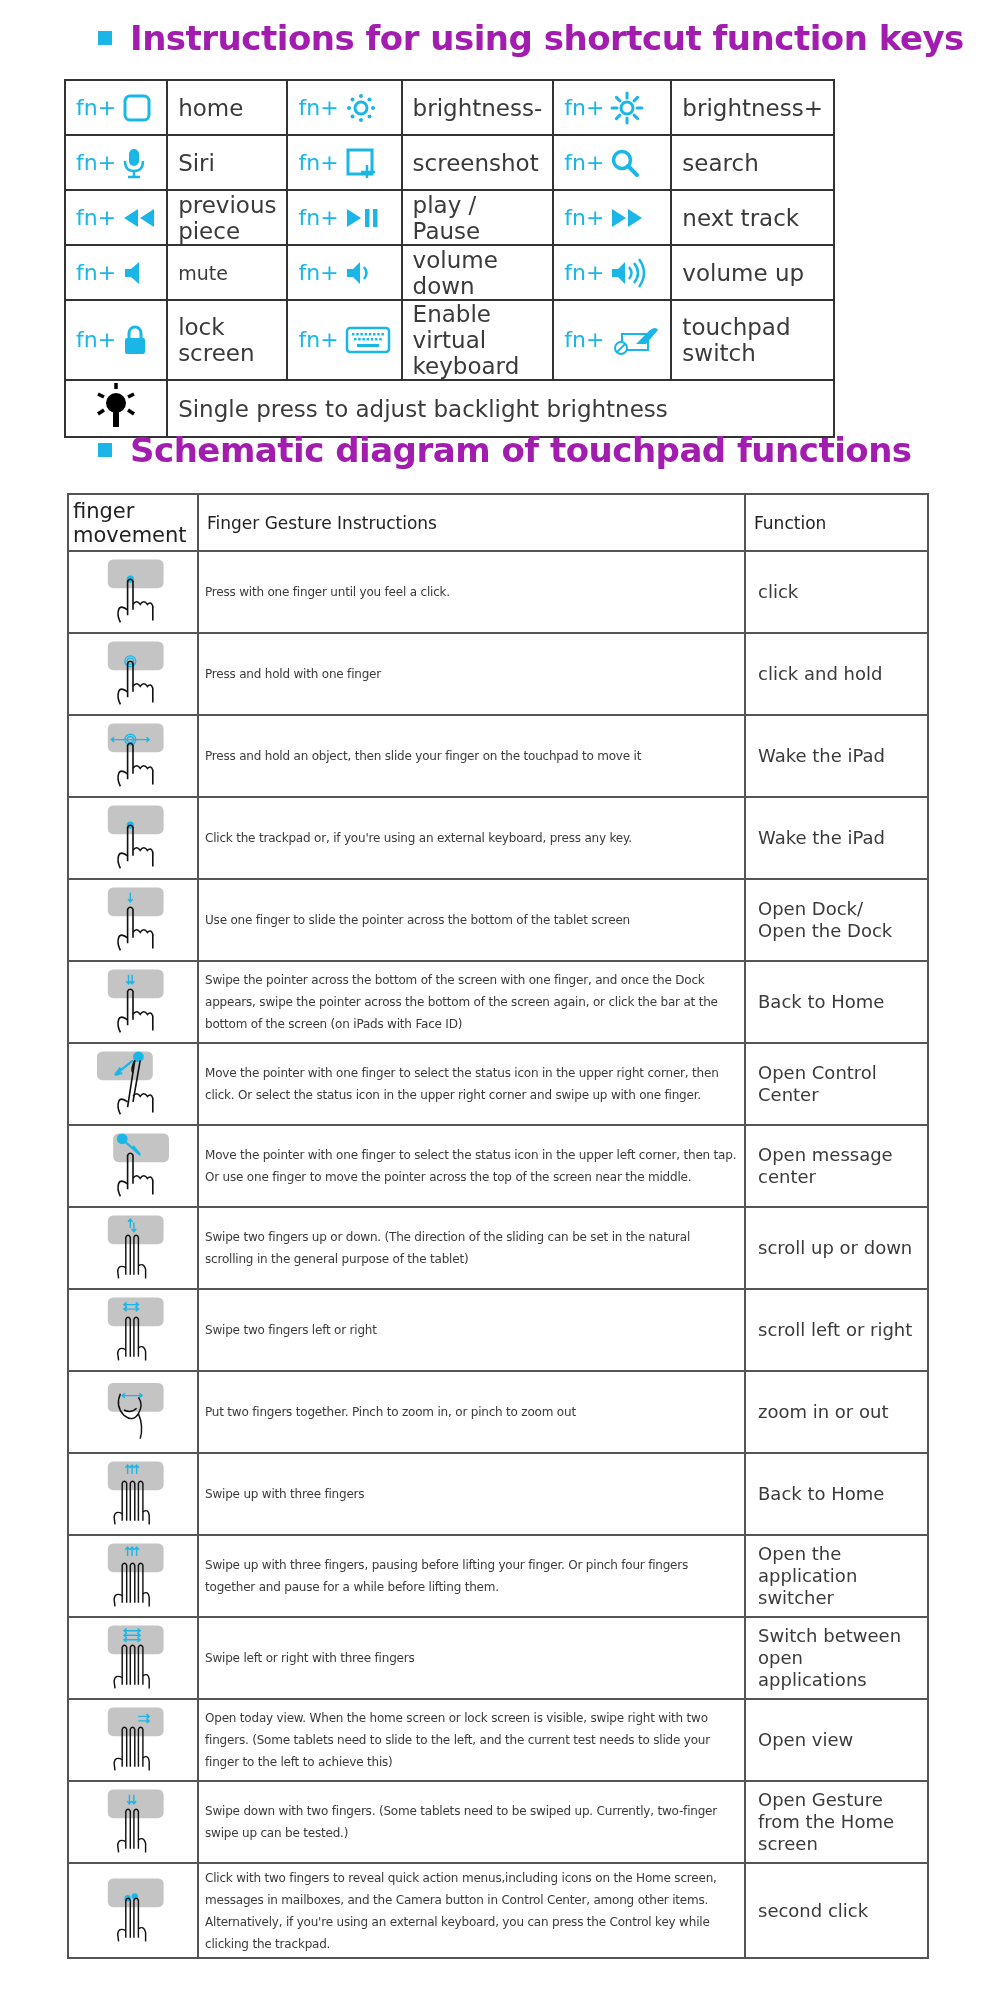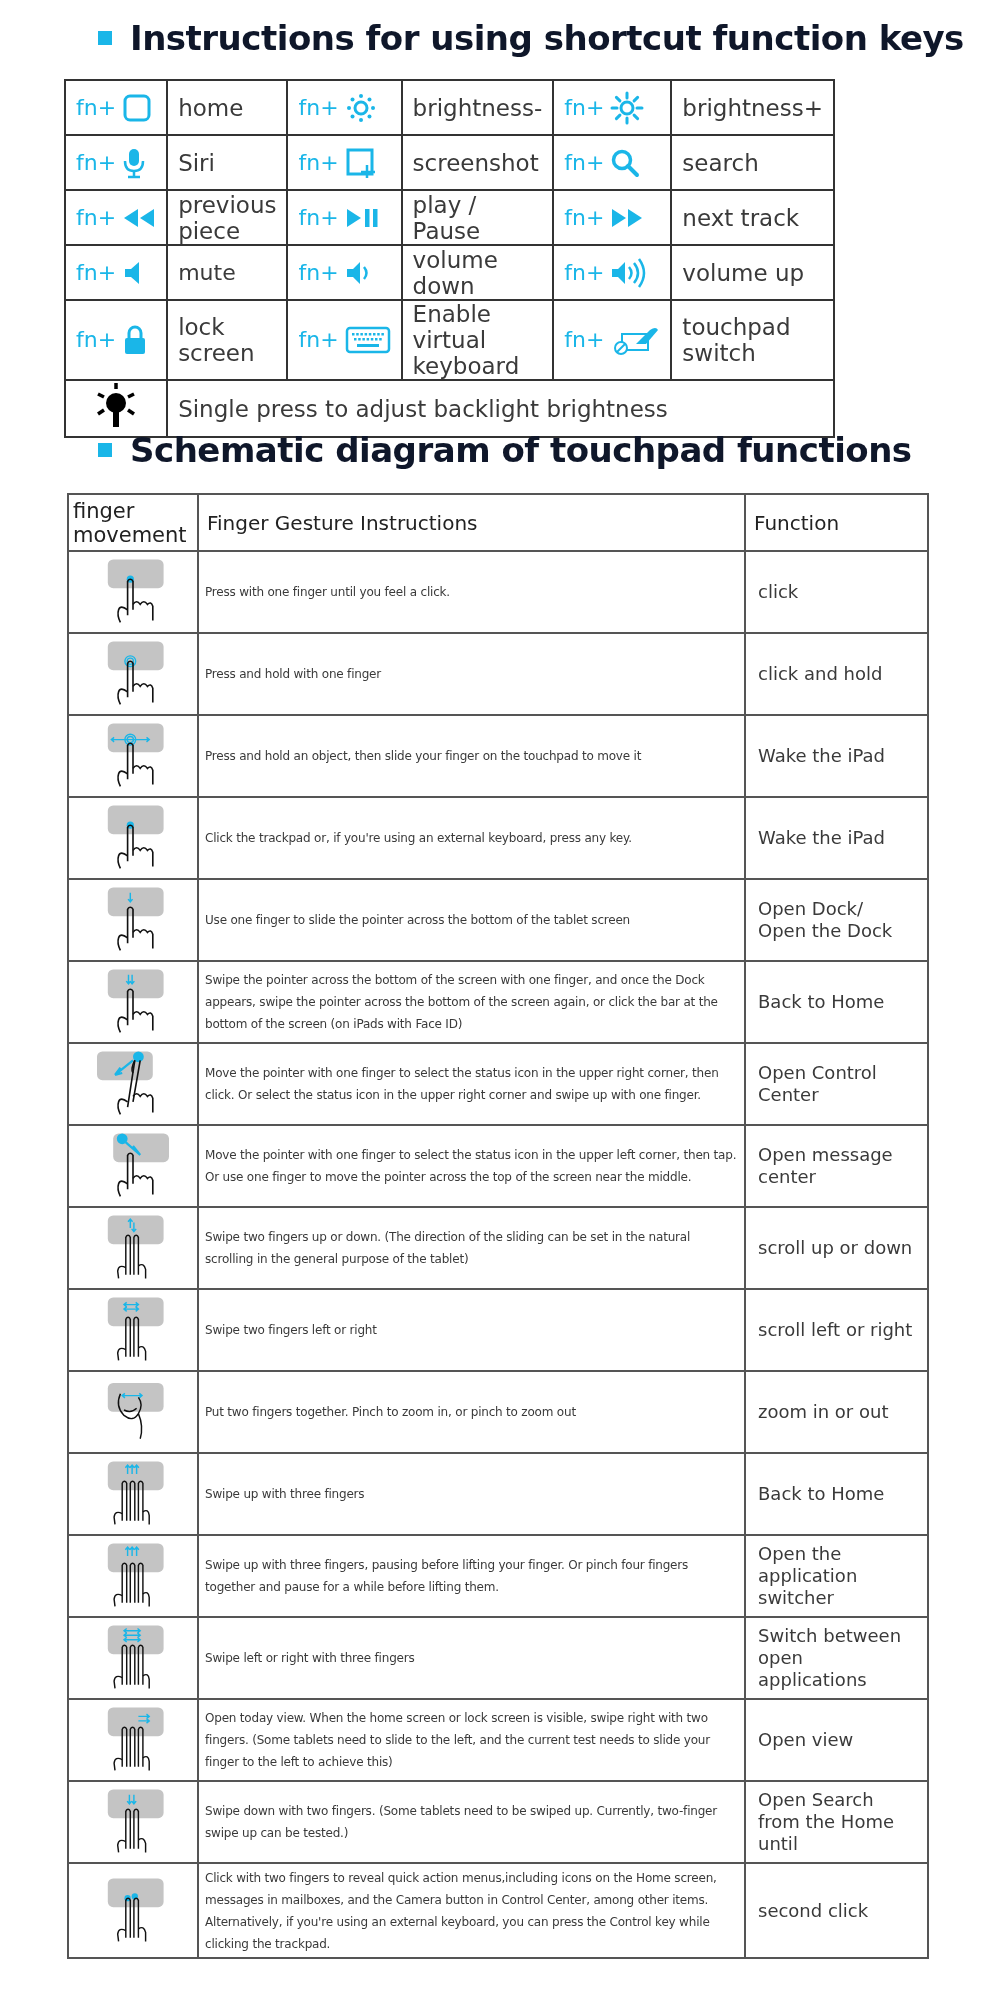--- a/index.html
+++ b/index.html
@@ -1,41 +1,41 @@
 <!DOCTYPE html>
 <html><head>
 <meta charset="utf-8">
 <style>
   html, body { margin: 0; padding: 0; background: #ffffff; }
   body { width: 1000px; height: 2000px; position: relative; overflow: hidden;
          font-family: "Liberation Sans", "DejaVu Sans", sans-serif; color: #2b2b2b; }
   .sec-title { position: absolute; left: 98px; display: flex; align-items: center;
                font-family: "DejaVu Sans", sans-serif; font-weight: bold; font-size: 34px;
-               color: #0f172a; letter-spacing: -0.5px; }
+               color: #a21caf; letter-spacing: -0.5px; }
   .sec-title .bullet { width: 14px; height: 14px; background: #1ab6e8; margin-right: 18px; }
   #title1 { top: 18px; }
   #title2 { top: 430px; }
 
   
   table.keys { position: absolute; left: 64px; top: 79px; width: 742px; border-collapse: collapse;
                border: 2.5px solid #222; }
   table.keys td { border: 2px solid #333; padding: 0 10px; font-size: 23px; color: #3a3a3a;
                   font-family: "DejaVu Sans", sans-serif; line-height: 26px; }
   table.keys tr { height: 55px; }
   table.keys td.key { white-space: nowrap; color: #1ab6e8; font-size: 22px; }
   table.keys td.key .fn { display: inline-block; vertical-align: middle; }
   table.keys td.key svg { display: inline-block; vertical-align: middle; margin-left: 6px; }
-  table.keys td.small { font-size: 22px; }
+  table.keys td.small { font-size: 19px; }
   table.keys td.backlight-icon-cell { text-align: center; }
 
   
   table.gest { position: absolute; left: 67px; top: 493px; width: 862px; border-collapse: collapse;
                border: 2px solid #555; }
   table.gest td, table.gest th { border: 2px solid #555; font-family: "DejaVu Sans", sans-serif; }
-  table.gest th { font-weight: normal; text-align: left; color: #222; font-size: 20px; padding: 8px 8px;
+  table.gest th { font-weight: normal; text-align: left; color: #222; font-size: 17px; padding: 8px 8px;
                   line-height: 24px; }
   table.gest th.mv { font-size: 21px; padding: 2px 4px; width: 120px; }
   table.gest th.fn { width: 165px; }
   table.gest td.img { text-align: center; vertical-align: middle; padding: 2px; }
   table.gest td.desc { font-size: 12px; line-height: 22px; color: #3a3a3a; padding: 2px 6px;
                        letter-spacing: -0.2px; }
   table.gest td.func { font-size: 18px; line-height: 22px; color: #3a3a3a; padding: 2px 12px; }
 </style>
 </head>
 <body>
@@ -399,21 +399,21 @@
         <td class="img"><svg width="90" height="72" viewBox="0 0 100 80">
     <rect x="22" y="6" width="62" height="32" rx="6" fill="#c4c4c4"></rect>
     <path d="M46 12 L46 22 M43.5 19 L46 22 L48.5 19" stroke="#1ab6e8" stroke-width="1.6" fill="none"></path>
             <path d="M51 12 L51 22 M48.5 19 L51 22 L53.5 19" stroke="#1ab6e8" stroke-width="1.6" fill="none"></path>
     <path d="M42 30 L42 72 M47 30 L47 72 M51 30 L51 72 M56 30 L56 72" stroke="#111" stroke-width="1.6" fill="none"></path>
           <path d="M42 30 Q44.5 26 47 30 M51 30 Q53.5 26 56 30" stroke="#111" stroke-width="1.6" fill="none"></path>
           <path d="M56 62 Q62 58 64 66 L64 76" stroke="#111" stroke-width="1.6" fill="none"></path>
           <path d="M42 64 Q34 60 33 68 L34 76" stroke="#111" stroke-width="1.6" fill="none"></path>
   </svg></td>
         <td class="desc">Swipe down with two fingers. (Some tablets need to be swiped up. Currently, two-finger swipe up can be tested.)</td>
-        <td class="func">Open Search from the Home until</td>
+        <td class="func">Open Gesture from the Home screen</td>
       </tr>
       <tr style="height: 95px;">
         <td class="img"><svg width="90" height="72" viewBox="0 0 100 80">
     <rect x="22" y="6" width="62" height="32" rx="6" fill="#c4c4c4"></rect>
     <circle cx="44" cy="28" r="3.5" fill="#1ab6e8"></circle>
             <circle cx="52" cy="26" r="3.5" fill="#1ab6e8"></circle>
     <path d="M42 30 L42 72 M47 30 L47 72 M51 30 L51 72 M56 30 L56 72" stroke="#111" stroke-width="1.6" fill="none"></path>
           <path d="M42 30 Q44.5 26 47 30 M51 30 Q53.5 26 56 30" stroke="#111" stroke-width="1.6" fill="none"></path>
           <path d="M56 62 Q62 58 64 66 L64 76" stroke="#111" stroke-width="1.6" fill="none"></path>
           <path d="M42 64 Q34 60 33 68 L34 76" stroke="#111" stroke-width="1.6" fill="none"></path>

